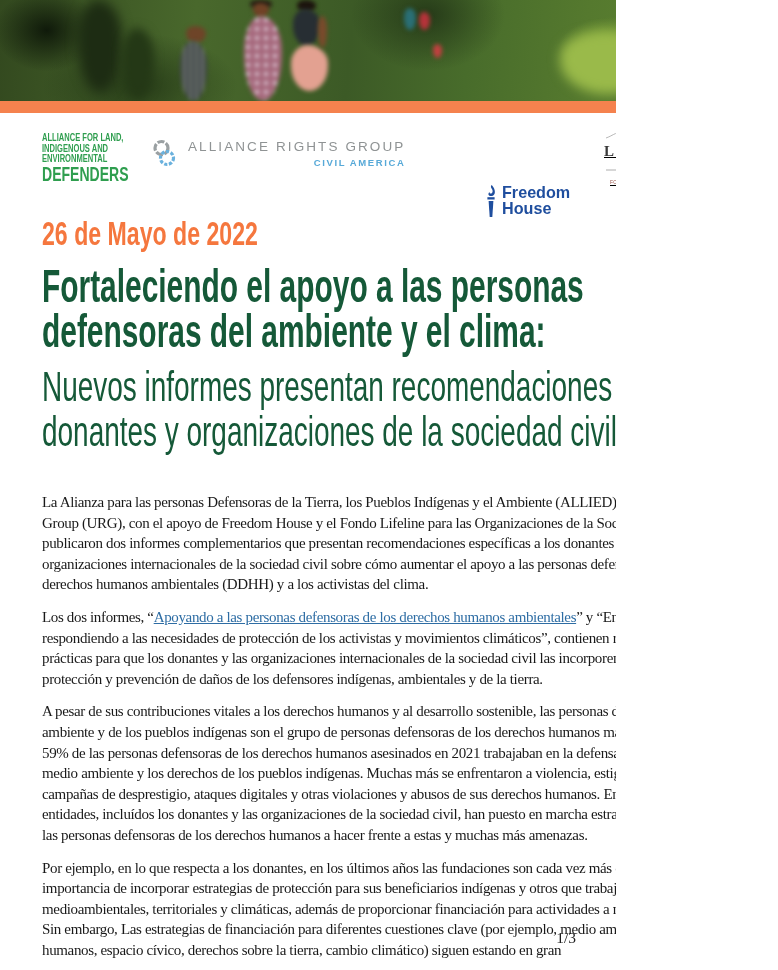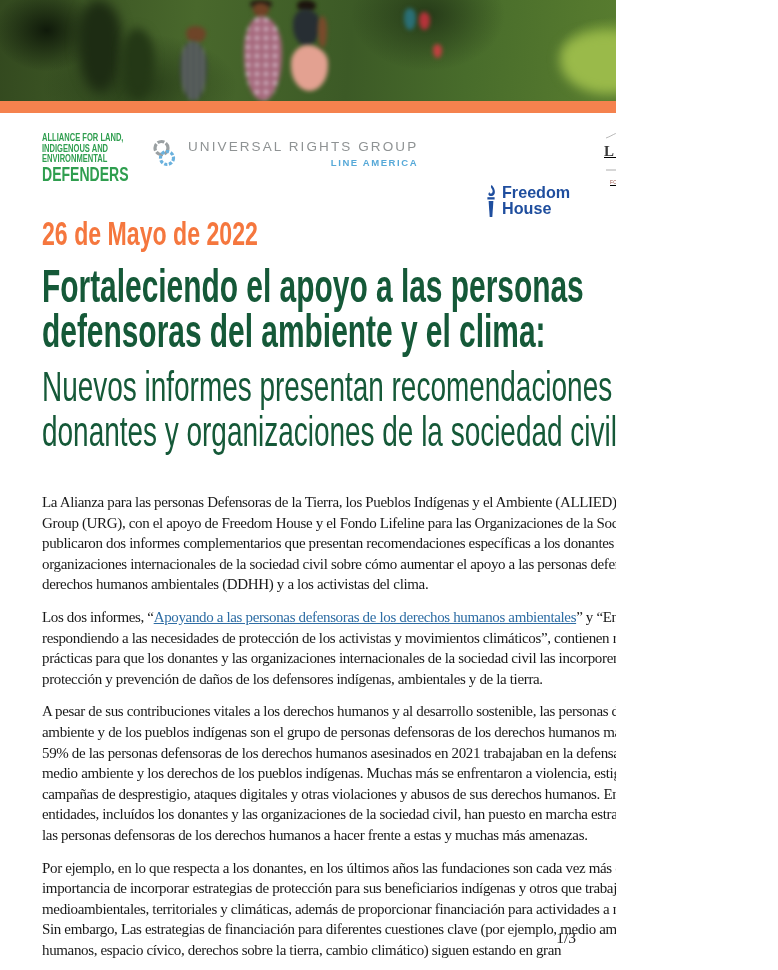--- a/index.html
+++ b/index.html
@@ -110,22 +110,22 @@
   </div>
 
   <div class="logo-urg">
     <span>
       <svg width="25" height="29" viewBox="0 0 25 29">
         <circle cx="9.5" cy="9" r="6.5" fill="none" stroke="#9aa0a2" stroke-width="3.2" stroke-dasharray="7 1.6"></circle>
         <circle cx="15" cy="19" r="6.5" fill="none" stroke="#6ab1dd" stroke-width="3.2" stroke-dasharray="3.2 1.6"></circle>
       </svg>
     </span>
     <div class="urg-text">
-      <div class="urg-name">UNIVERSAL RIGHTS GROUP</div>
-      <div class="urg-region">LINE AMERICA</div>
+      <div class="urg-name">ALLIANCE RIGHTS GROUP</div>
+      <div class="urg-region">CIVIL AMERICA</div>
     </div>
   </div>
 
   <div class="logo-fh">
     <span>
       <svg width="14" height="33" viewBox="0 0 14 33">
         <path d="M7.5 0 C5.5 3 9.5 4 8.5 7 C7.8 9 5.5 9 5.5 7 C3.5 9 4.5 11 7 11 C9.6 11 11.6 9 10.6 5 C10 2.4 8.6 1 7.5 0 Z" fill="#1f4e9e"></path>
         <rect x="3.4" y="12.2" width="7.2" height="2.3" fill="#1f4e9e"></rect>
         <path d="M4.6 16 L9.4 16 L8.3 32 L5.7 32 Z" fill="#1f4e9e"></path>
       </svg>

